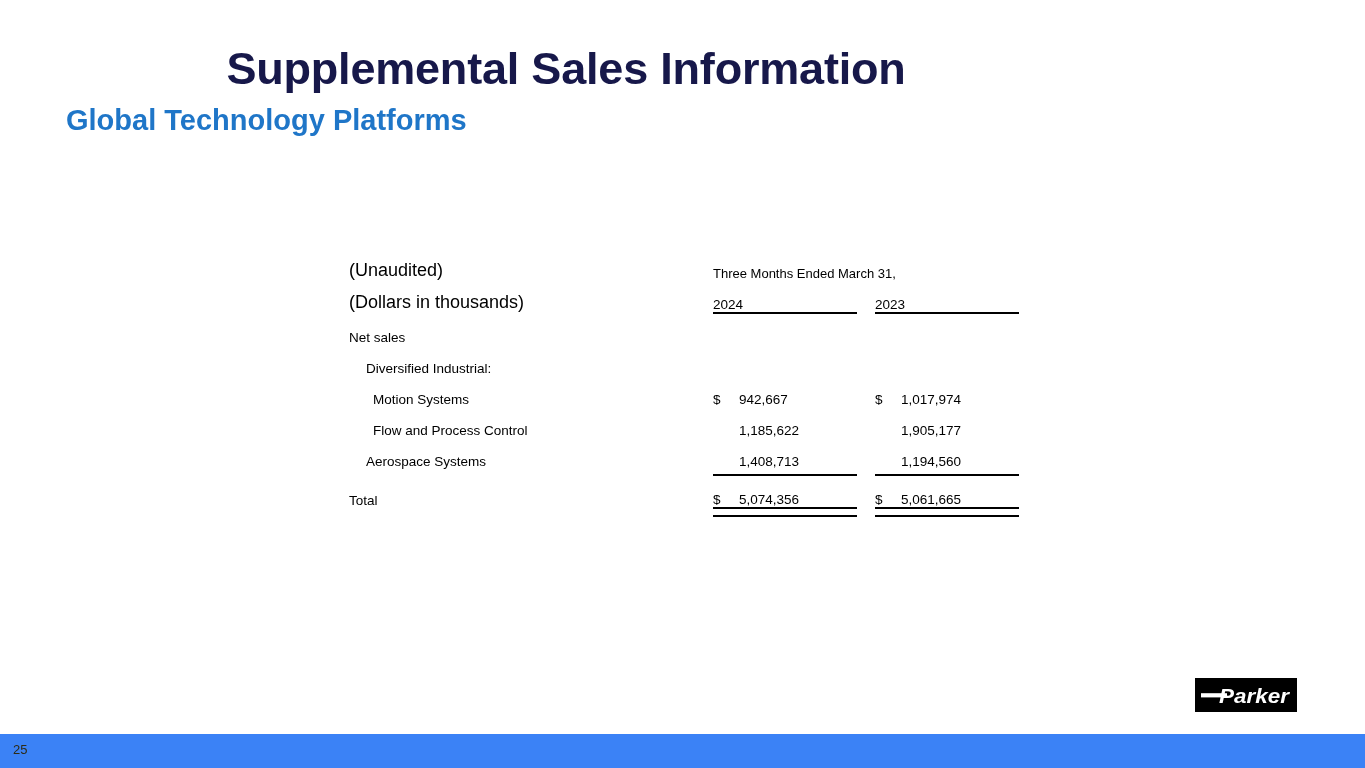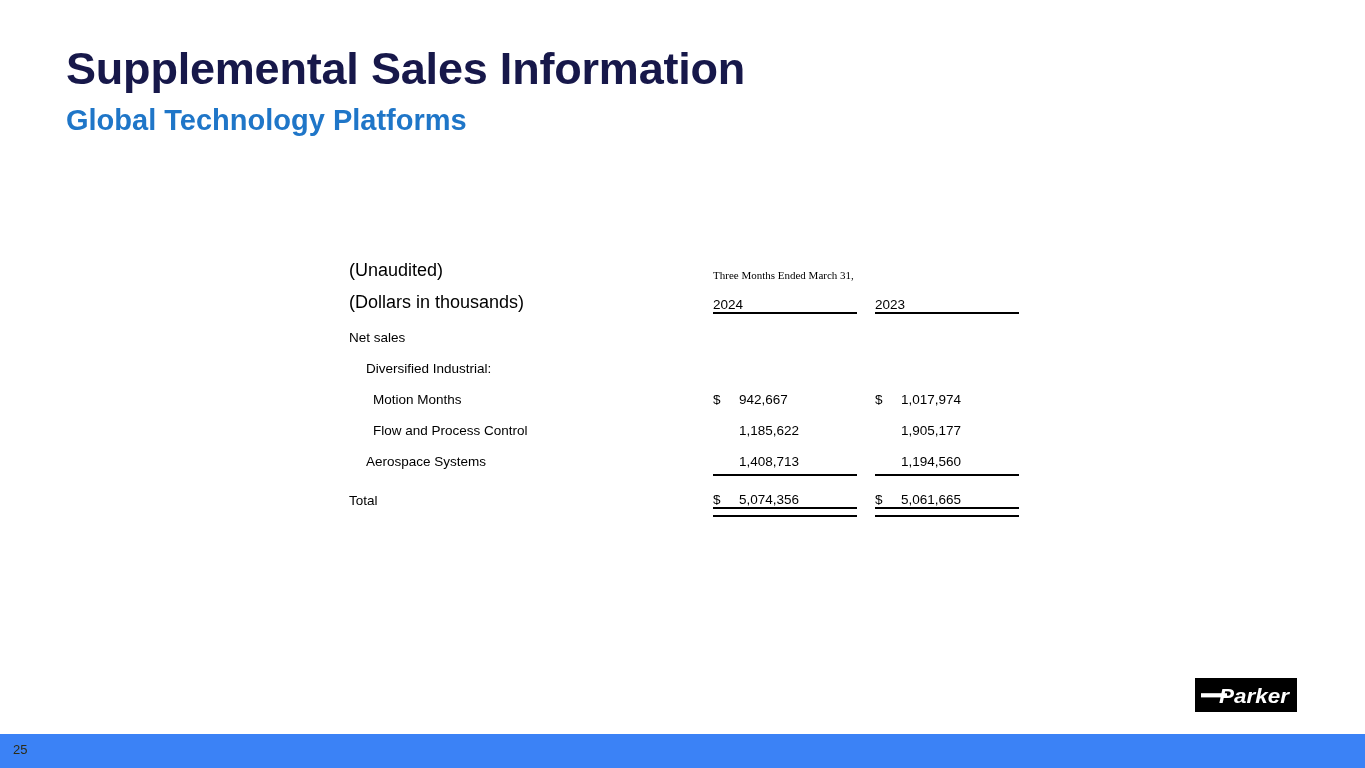--- a/index.html
+++ b/index.html
@@ -28,20 +28,21 @@
     width: 1000px;
   }
   #page-title {
     font-size: 45px;
     font-weight: bold;
     color: #17184a;
     letter-spacing: -0.2px;
     line-height: 54px;
     margin: 0;
     white-space: nowrap;
+    text-align: center;
   }
   #page-subtitle {
     font-size: 29px;
     font-weight: bold;
     color: #1f76c8;
     line-height: 36px;
     margin: 6px 0 0 0;
     white-space: nowrap;
   }
 
@@ -78,21 +79,21 @@
   .lbl        { white-space: nowrap; padding-left: 0; }
   .lbl.ind0   { padding-left: 0px;  }
   .lbl.ind1   { padding-left: 17px; }
   .lbl.ind2   { padding-left: 24px; }
   .bold       { font-weight: bold; }
   .cur        { text-align: left;  font-weight: bold; padding-left: 6px; }
   .val        { text-align: right; font-weight: bold; padding-right: 3px; white-space: nowrap; }
 
   
   .hdr-note   { white-space: nowrap; font-size: 18px; }
-  .hdr-span   { text-align: center; font-weight: bold; font-size: 11px; white-space: nowrap; font-family: Liberation Serif, serif; }
+  .hdr-span   { text-align: center; font-weight: bold; font-size: 13px; white-space: nowrap; }
   .hdr-year   { text-align: center; font-weight: bold; font-size: 13.5px; }
   td.rule-bottom { border-bottom: 2.2px solid #000; }
 
   .underline-cell {
     border-bottom: 2.2px solid #000;
   }
 
   
   tr.rule-row td { height: 5px; padding: 0; line-height: 0; font-size: 0; }
   tr.rule-row-thin td { height: 6px; padding: 0; line-height: 0; font-size: 0; }
@@ -183,21 +184,21 @@
       <tr class="r">
         <td class="lbl ind1">Diversified Industrial:</td>
         <td></td>
         <td></td>
         <td></td>
         <td></td>
         <td></td>
       </tr>
 
       <tr class="r">
-        <td class="lbl ind2">Motion Months</td>
+        <td class="lbl ind2">Motion Systems</td>
         <td class="cur">$</td>
         <td class="val">942,667</td>
         <td></td>
         <td class="cur">$</td>
         <td class="val">1,017,974</td>
       </tr>
 
       <tr class="r">
         <td class="lbl ind2">Flow and Process Control</td>
         <td class="cur"></td>

